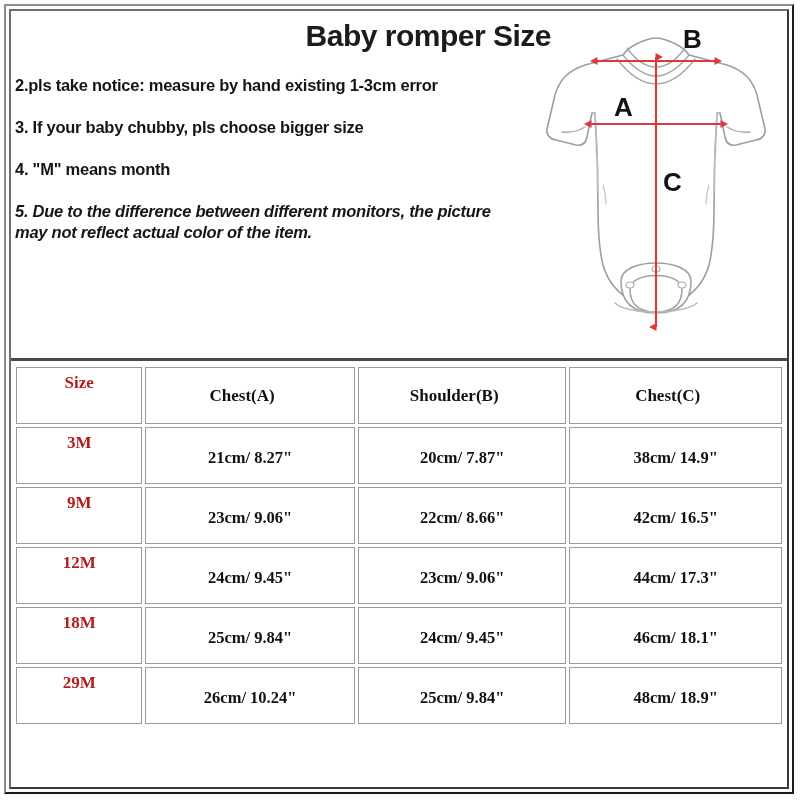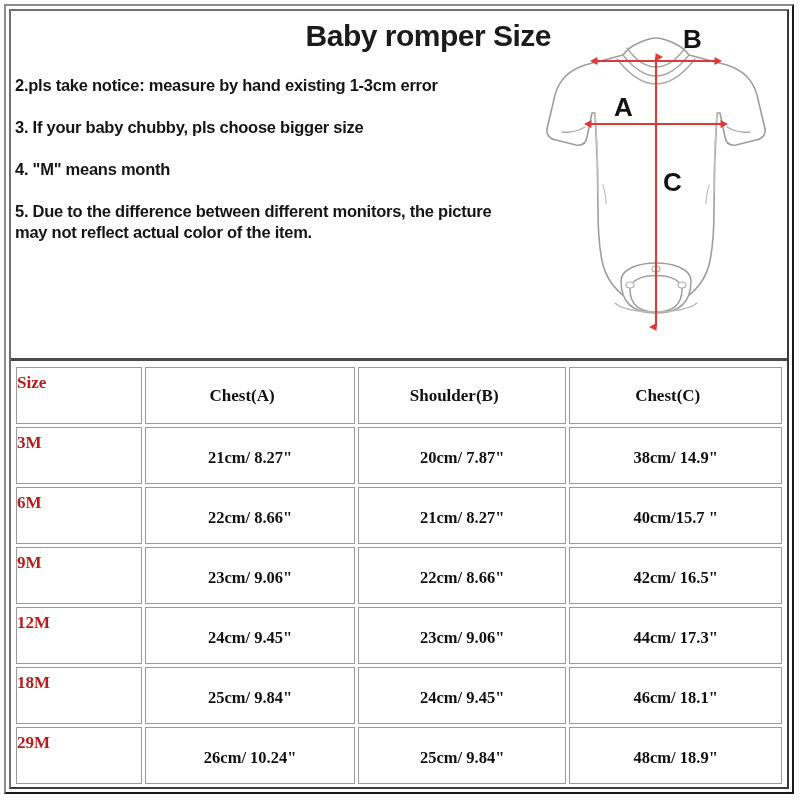--- a/index.html
+++ b/index.html
@@ -65,21 +65,21 @@
   }
   .note-line {
     font-size: 16.5px;
     font-weight: bold;
     color: #151515;
     line-height: 1.28;
     margin-bottom: 21px;
     letter-spacing: -0.25px;
     font-family: "Liberation Sans", sans-serif;
   }
-  .note-line:last-child { margin-bottom: 0; }
+  .note-line:last-child { margin-bottom: 0; font-style: italic; }
 
   
   .diagram {
     position: absolute;
     right: 6px;
     top: 6px;
     width: 250px;
     height: 335px;
   }
   .diagram svg { display: block; }
@@ -121,20 +121,21 @@
   .col-chest { width: 209px; }
   .col-shldr { width: 208px; }
   .col-len   { width: 212px; }
 
   
   .cell-size {
     font-family: "Liberation Serif", serif;
     font-size: 17px;
     font-weight: bold;
     color: #b51c1c;
+    text-align: center;
     position: absolute;
     left: 0; right: 0;
     top: 5px;
   }
   
   .cell-val {
     font-family: "Liberation Serif", serif;
     font-size: 16.5px;
     font-weight: bold;
     color: #111111;
@@ -302,34 +303,20 @@
             <span class="cell-val">21cm/ 8.27"</span>
           </td>
         <td>
             <span class="cell-val">20cm/ 7.87"</span>
           </td>
         <td>
             <span class="cell-val">38cm/ 14.9"</span>
           </td>
       </tr>
 
-      <tr>
-        <td>
-            <span class="cell-size">6M</span>
-          </td>
-        <td>
-            <span class="cell-val">22cm/ 8.66"</span>
-          </td>
-        <td>
-            <span class="cell-val">21cm/ 8.27"</span>
-          </td>
-        <td>
-            <span class="cell-val">40cm/15.7 "</span>
-          </td>
-      </tr>
 
       <tr>
         <td>
             <span class="cell-size">9M</span>
           </td>
         <td>
             <span class="cell-val">23cm/ 9.06"</span>
           </td>
         <td>
             <span class="cell-val">22cm/ 8.66"</span>

